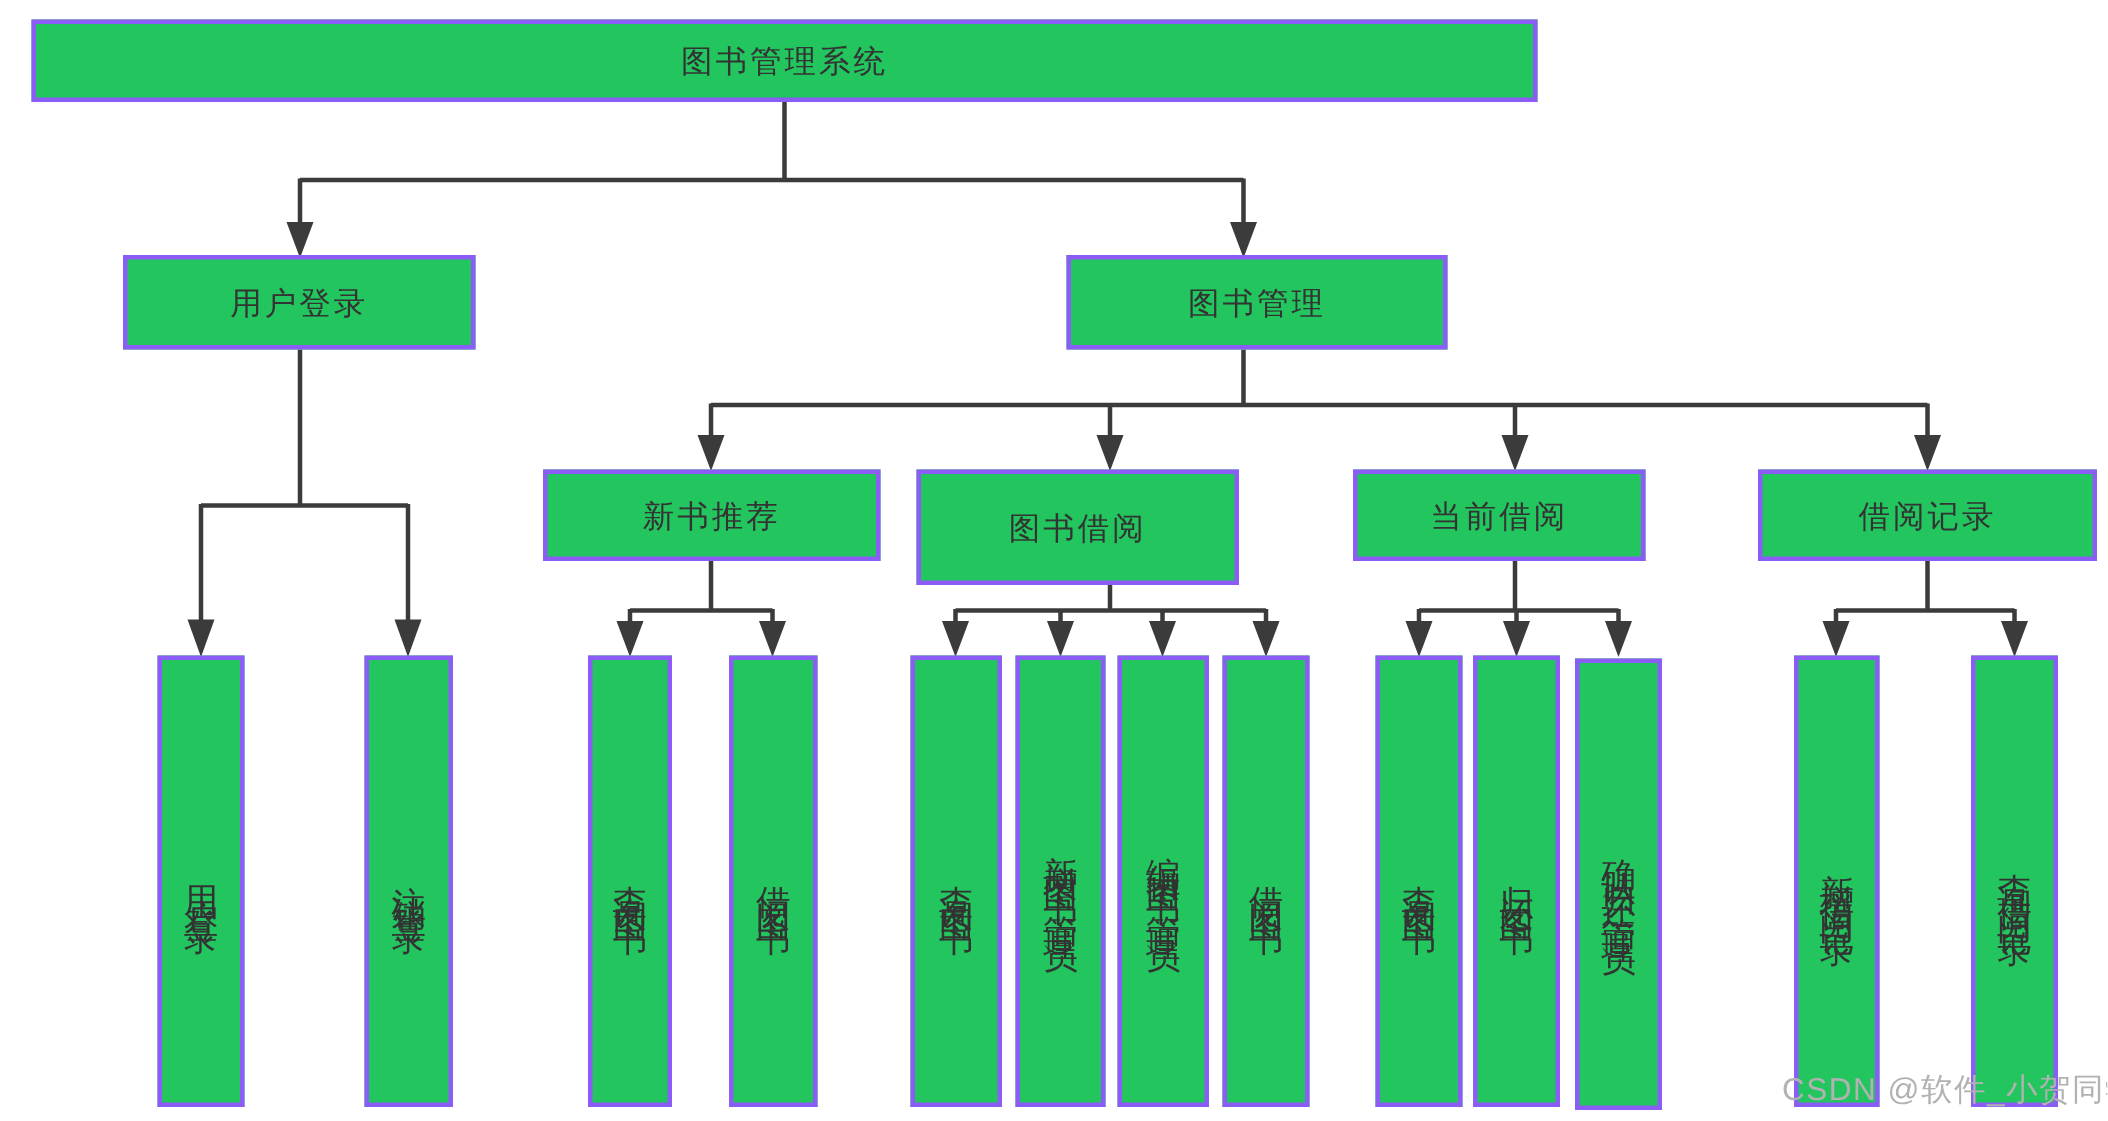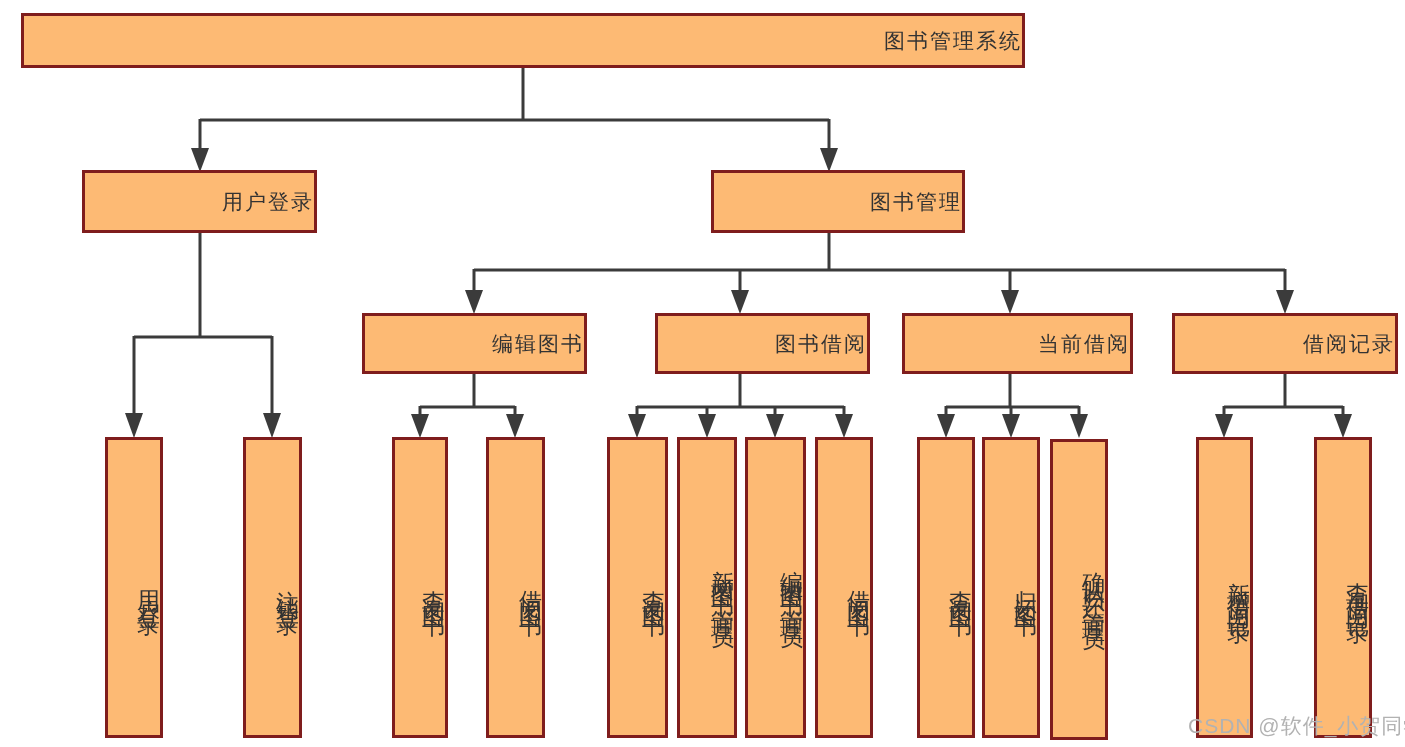--- a/index.html
+++ b/index.html
@@ -19,25 +19,25 @@
     position: absolute;
     left: 0;
     top: 0;
     width: 1405px;
     height: 747px;
     pointer-events: none;
   }
   .node {
     position: absolute;
     box-sizing: border-box;
-    background: #fdba74;
-    border: 3px solid #7f1d1d;
+    background: #22c55e;
+    border: 3px solid #8b5cf6;
     display: flex;
     align-items: center;
-    justify-content: flex-end;
+    justify-content: center;
     color: #333333;
   }
   .h-node .label {
     font-size: 21px;
     letter-spacing: 2px;
     white-space: nowrap;
     color: #333333;
   }
   .v-node .label {
     writing-mode: vertical-lr;
@@ -134,26 +134,26 @@
   </div>
 
   <div class="node h-node" style="left:82px; top:170px; width:235px; height:63px;">
     <span class="label">用户登录</span>
   </div>
   <div class="node h-node" style="left:711px; top:170px; width:254px; height:63px;">
     <span class="label">图书管理</span>
   </div>
 
   <div class="node h-node" style="left:362px; top:313px; width:225px; height:61px;">
-    <span class="label">编辑图书</span>
-  </div>
-  <div class="node h-node" style="left:655px; top:313px; width:215px; height:61px;">
+    <span class="label">新书推荐</span>
+  </div>
+  <div class="node h-node" style="left:611px; top:313px; width:215px; height:77px;">
     <span class="label">图书借阅</span>
   </div>
-  <div class="node h-node" style="left:902px; top:313px; width:231px; height:61px;">
+  <div class="node h-node" style="left:902px; top:313px; width:195px; height:61px;">
     <span class="label">当前借阅</span>
   </div>
   <div class="node h-node" style="left:1172px; top:313px; width:226px; height:61px;">
     <span class="label">借阅记录</span>
   </div>
 
   <div class="node v-node" style="left:105px; top:437px; width:58px; height:301px;">
     <span class="label">用户登录</span>
   </div>
   <div class="node v-node" style="left:243px; top:437px; width:59px; height:301px;">

